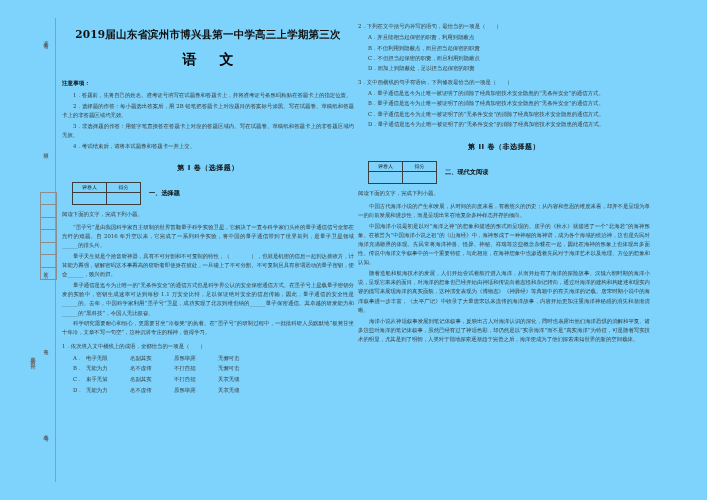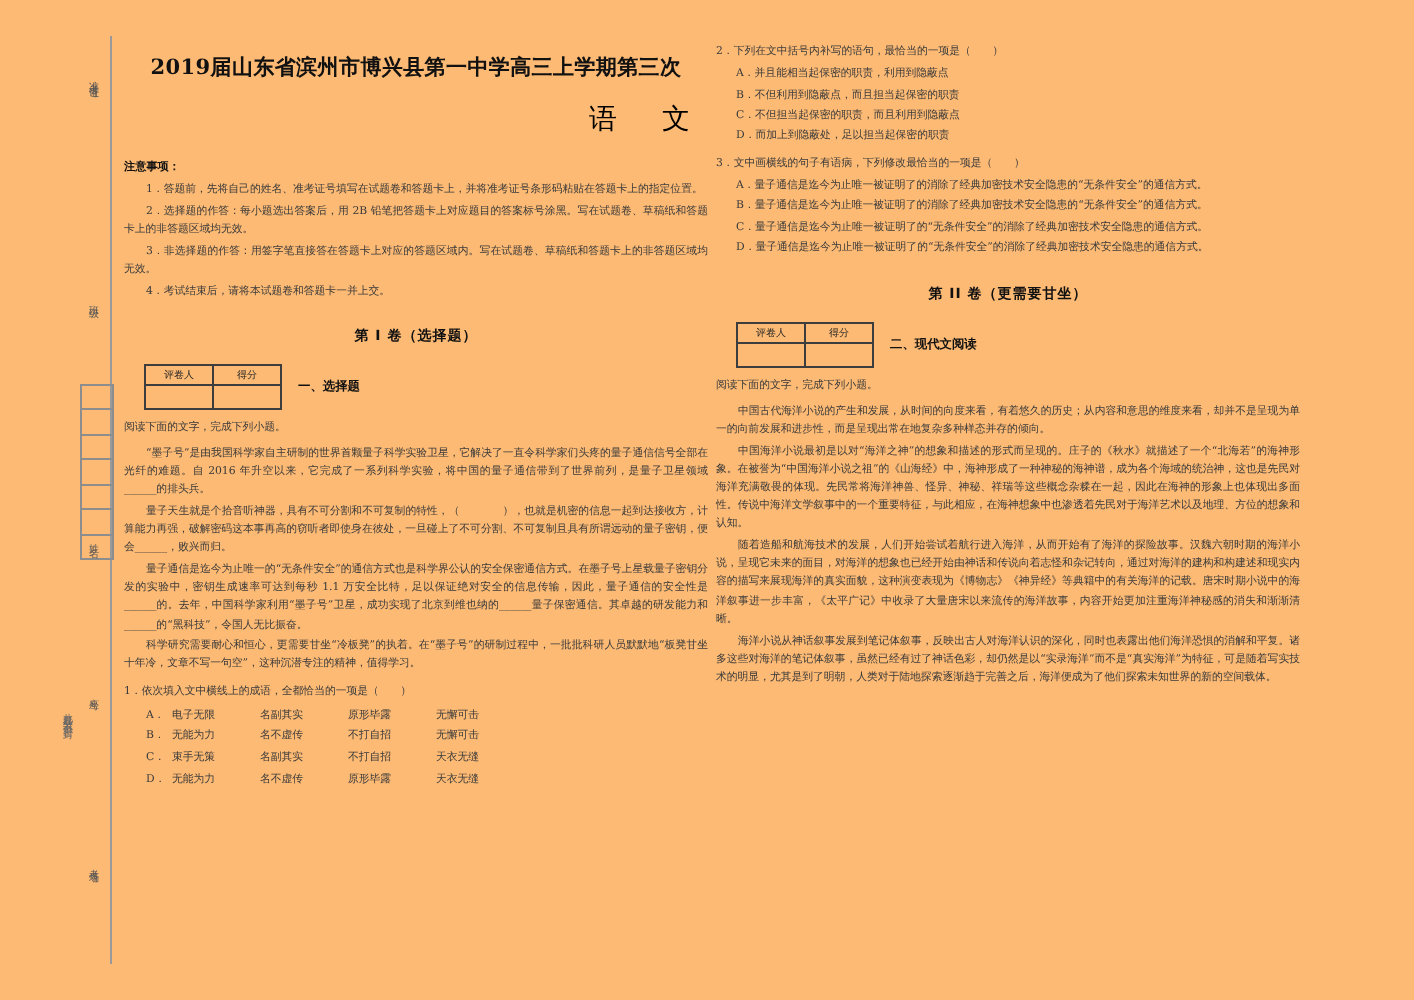--- a/index.html
+++ b/index.html
@@ -4,21 +4,21 @@
 <style>
   html,body{margin:0;padding:0;}
   body{
     width:707px;height:500px;
     background:#ffffff;
     font-family:"DejaVu Serif","Liberation Serif",serif;
     color:#2a2a2a;
     overflow:hidden;
     position:relative;
   }
-  .page{position:absolute;inset:0;background:#fdba74;}
+  .page{position:absolute;inset:0;background:#7dd3fc;}
 
   
   .margin-strip{
     position:absolute;left:0;top:0;width:56px;height:500px;
   }
   .margin-rule{
     position:absolute;left:55px;top:18px;width:0;height:464px;
     border-left:1px solid #9a9a9a;
   }
   .vtext{
@@ -54,21 +54,21 @@
   .col-left{left:62px;}
   .col-right{left:358px;}
 
   
   .doc-title{
     text-align:center;font-size:10.5px;font-weight:bold;
     line-height:16px;color:#111;letter-spacing:.2px;
     margin:8px 6px 0 6px;
   }
   .subject{
-    text-align:right;font-size:14px;font-weight:normal;
+    text-align:center;font-size:14px;font-weight:bold;
     letter-spacing:9px;margin:9px 0 0 9px;color:#000;
     font-family:"DejaVu Sans","Liberation Sans",sans-serif;
   }
   .notice-head{
     font-size:5.6px;font-weight:bold;margin:11px 0 3px 0;color:#111;
     font-family:"DejaVu Sans","Liberation Sans",sans-serif;
   }
   .para{
     font-size:5.4px;line-height:9.2px;text-align:justify;
     text-indent:11px;margin:0 0 1.5px 0;color:#3a3a3a;
@@ -208,21 +208,21 @@
     <div class="opt">B．不但利用到隐蔽点，而且担当起保密的职责</div>
     <div class="opt">C．不但担当起保密的职责，而且利用到隐蔽点</div>
     <div class="opt">D．而加上到隐蔽处，足以担当起保密的职责</div>
 
     <div class="q">3．文中画横线的句子有语病，下列修改最恰当的一项是（　　）</div>
     <div class="opt">A．量子通信是迄今为止唯一被证明了的消除了经典加密技术安全隐患的“无条件安全”的通信方式。</div>
     <div class="opt">B．量子通信是迄今为止唯一被证明了的消除了经典加密技术安全隐患的“无条件安全”的通信方式。</div>
     <div class="opt">C．量子通信是迄今为止唯一被证明了的“无条件安全”的消除了经典加密技术安全隐患的通信方式。</div>
     <div class="opt">D．量子通信是迄今为止唯一被证明了的“无条件安全”的消除了经典加密技术安全隐患的通信方式。</div>
 
-    <div class="section-banner">第 II 卷（更需要甘坐）</div>
+    <div class="section-banner">第 II 卷（非选择题）</div>
 
     <div class="score-row">
       <table class="score-table">
         <tbody>
             <tr>
           <td>评卷人</td>
           <td>得分</td>
         </tr>
         <tr>
           <td class="blank"></td>

